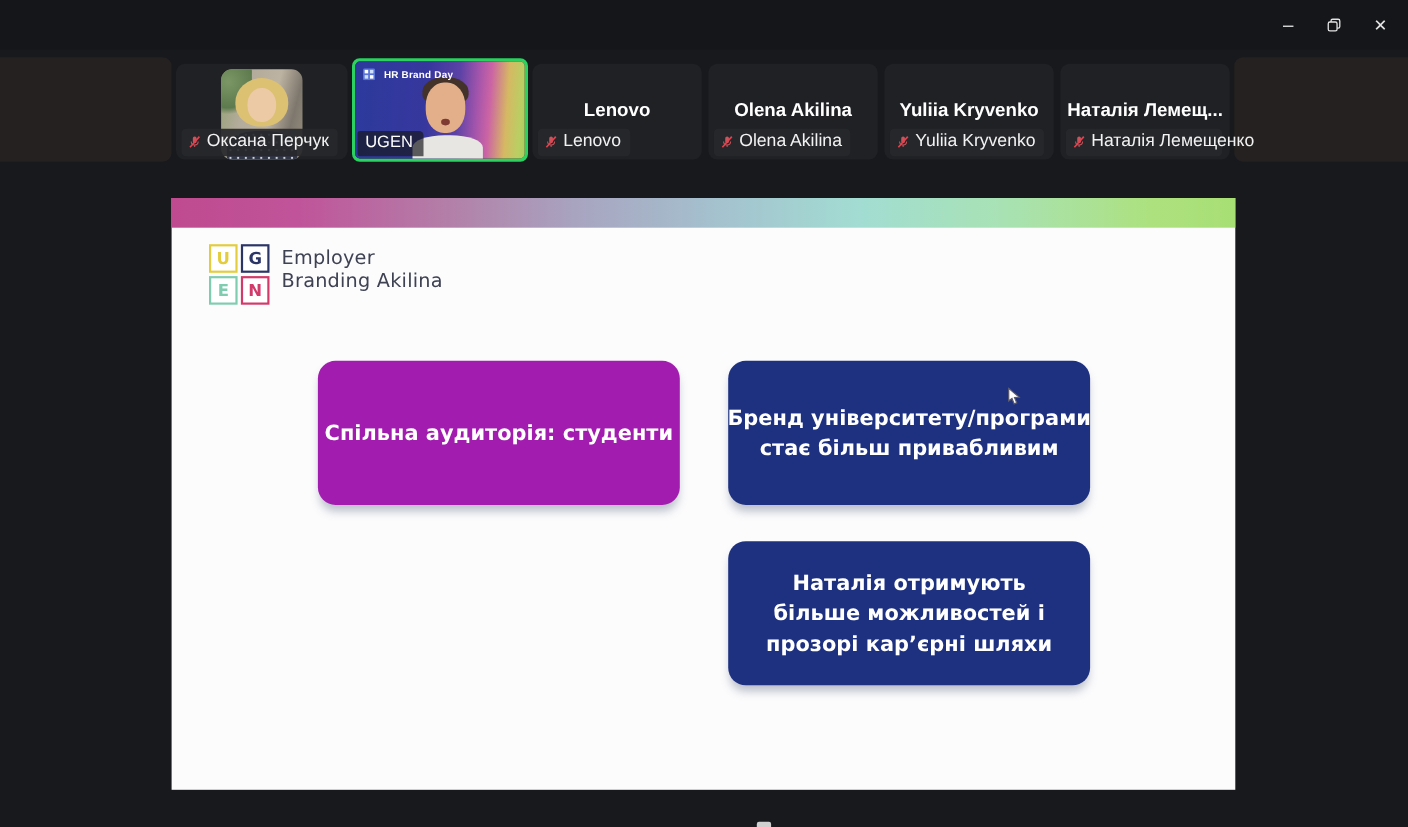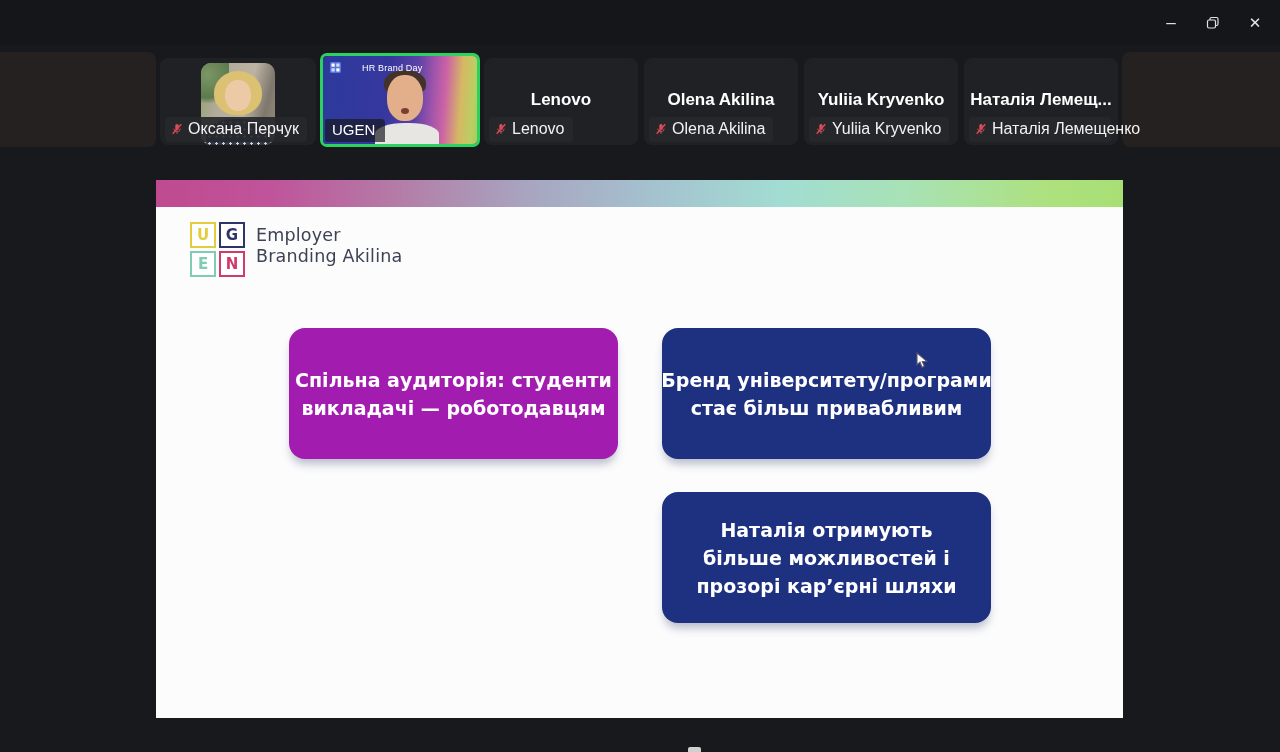--- a/index.html
+++ b/index.html
@@ -72,22 +72,22 @@
   .video-feed {
     position:absolute; inset:0; border-radius:4px; overflow:hidden;
     background:linear-gradient(94deg,#2c3a9c 0%,#37379e 42%,#5c42a6 60%,#a555ab 71%,#cc64a4 78%,#d6b863 88%,#b9cf63 96%,#a9cc5e 100%);
   }
   .video-feed .p-hair { position:absolute; left:61px; top:14px; width:42px; height:26px; background:#43322a; border-radius:50% 50% 40% 40%; }
   .video-feed .p-head { position:absolute; left:64px; top:19px; width:36px; height:46px; background:#e2af8a; border-radius:46%; }
   .video-feed .p-mouth{ position:absolute; left:78px; top:52px; width:8px;  height:6px;  background:#7e3b33; border-radius:50%; }
   .video-feed .p-body { position:absolute; left:52px; bottom:-3px; width:64px; height:24px; background:#e8e6e2; border-radius:46% 46% 0 0; }
   .brand-overlay {
     position:absolute; top:6px; left:7px;
-    display:inline-flex; align-items:center; gap:21px;
-    color:#ffffff; font-size:9px; font-weight:400; letter-spacing:.2px;
+    display:inline-flex; align-items:center; gap:8px;
+    color:#ffffff; font-size:9px; font-weight:700; letter-spacing:.2px;
   }
   .brand-grid-icon { display:inline-block; width:11px; height:11px; flex:0 0 auto; }
   .speaker-label {
     position:absolute; left:2px; bottom:2px;
     background:rgba(22,23,28,.68); color:#fff;
     font-size:15px; padding:2px 10px 4px 7px; border-radius:2px 4px 0 2px;text-align:center;
   }
 
   .tile.lenovo  { left:484px; }
   .tile.olena   { left:644px; }
@@ -258,21 +258,20 @@
       <div class="logo-sq" style="color: rgb(210, 58, 108); border-color: rgb(210, 58, 108);">N</div>
     </div>
     <div class="logo-text">
       <div>Employer</div>
       <div>Branding Akilina</div>
     </div>
   </div>
 
   <div class="info-box b1" style="background-color: #a21caf;">
     <div class="line">Спільна аудиторія: студенти</div>
-    <div class="line">викладачі — роботодавцям</div>
   </div>
 
   <div class="info-box b2" style="background-color: rgb(30, 49, 129);">
     <div class="line">Бренд університету/програми</div>
     <div class="line">стає більш привабливим</div>
   </div>
 
 
   <div class="info-box b4" style="background-color: rgb(30, 49, 129);">
     <div class="line">Наталія отримують</div>

